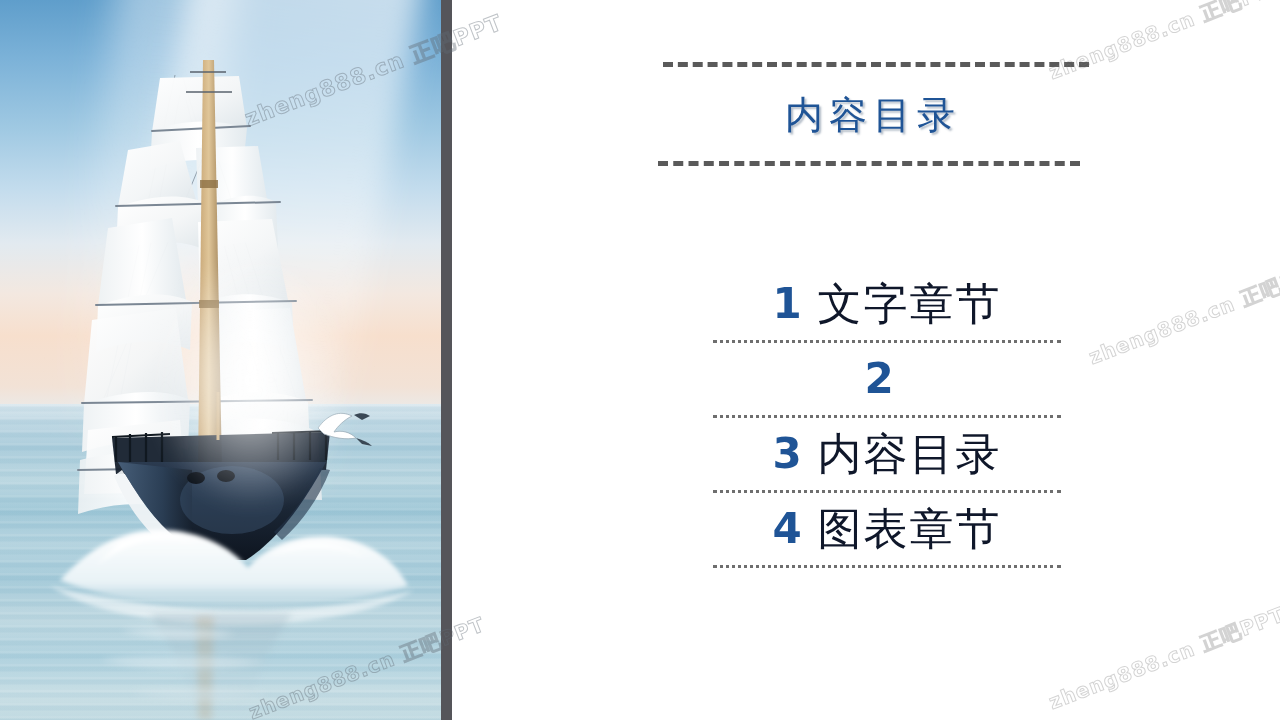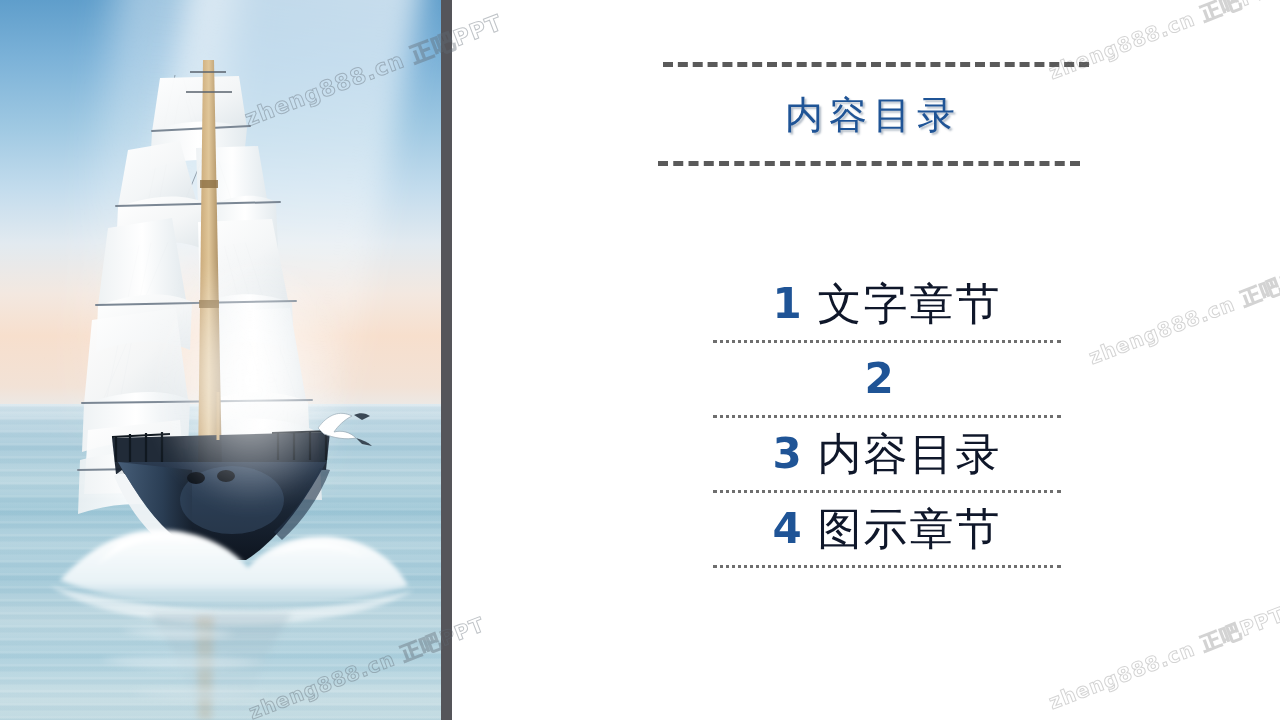--- a/index.html
+++ b/index.html
@@ -382,21 +382,21 @@
       <div class="toc-sep"></div>
 
       <div class="toc-item">
         <span class="toc-num">3</span>
         <span class="toc-label">内容目录</span>
       </div>
       <div class="toc-sep"></div>
 
       <div class="toc-item">
         <span class="toc-num">4</span>
-        <span class="toc-label">图示章节</span>
+        <span class="toc-label">图表章节</span>
       </div>
       <div class="toc-sep"></div>
 
     </div>
   </div>
 
   <div id="watermark-layer">
       <div class="wm wm-dark" style="left: 246px; top: 105px; font-size: 22px; transform: rotate(-21deg);">zheng888.cn 正吧PPT</div>
       <div class="wm" style="left: 1050px; top: 60px; font-size: 20px; transform: rotate(-21deg);">zheng888.cn 正吧PPT</div>
       <div class="wm wm-dark" style="left: 250px; top: 700px; font-size: 20px; transform: rotate(-21deg);">zheng888.cn 正吧PPT</div>

